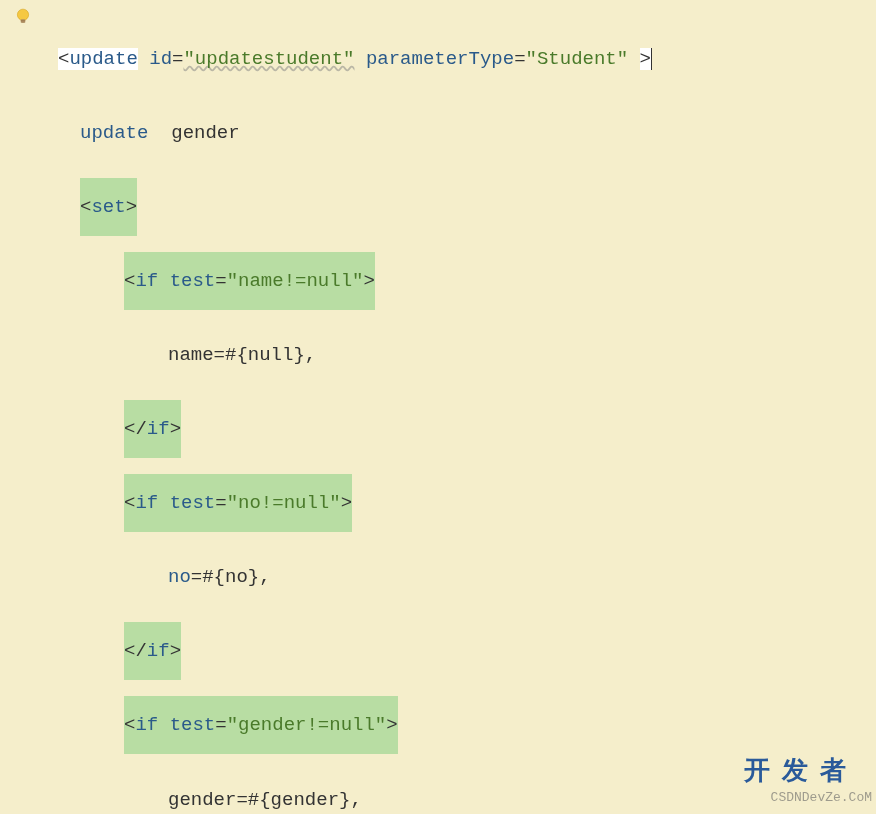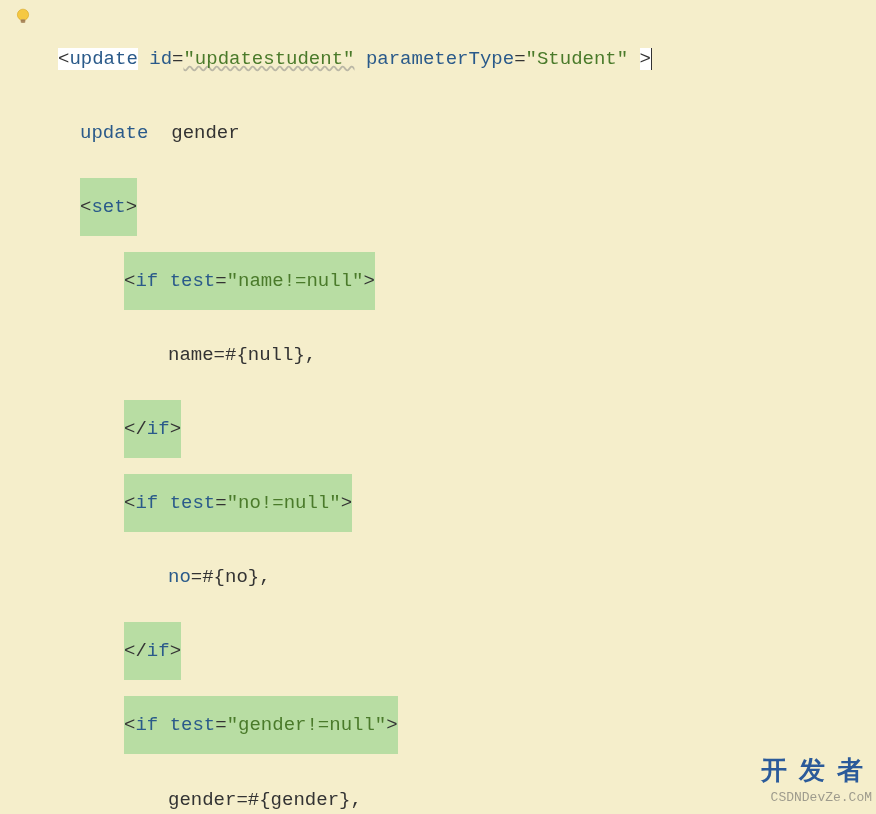--- a/index.html
+++ b/index.html
@@ -83,21 +83,21 @@
       bottom: 4px;
       right: 4px;
       font-family: Liberation Mono, monospace;
       font-size: 13px;
       color: rgba(100,100,100,0.6);
       user-select: none;
     }
     .watermark2 {
       position: absolute;
       bottom: 18px;
-      right: 1px;
+      right: 18px;
       font-family: 'SimHei', Arial, sans-serif;
       font-size: 26px;
       font-weight: bold;
       color: #2a5a9a;
       letter-spacing: 12px;
       user-select: none;
     }
     .ind1 { padding-left: 22px; }
     .ind2 { padding-left: 66px; }
     .ind3 { padding-left: 110px; }

